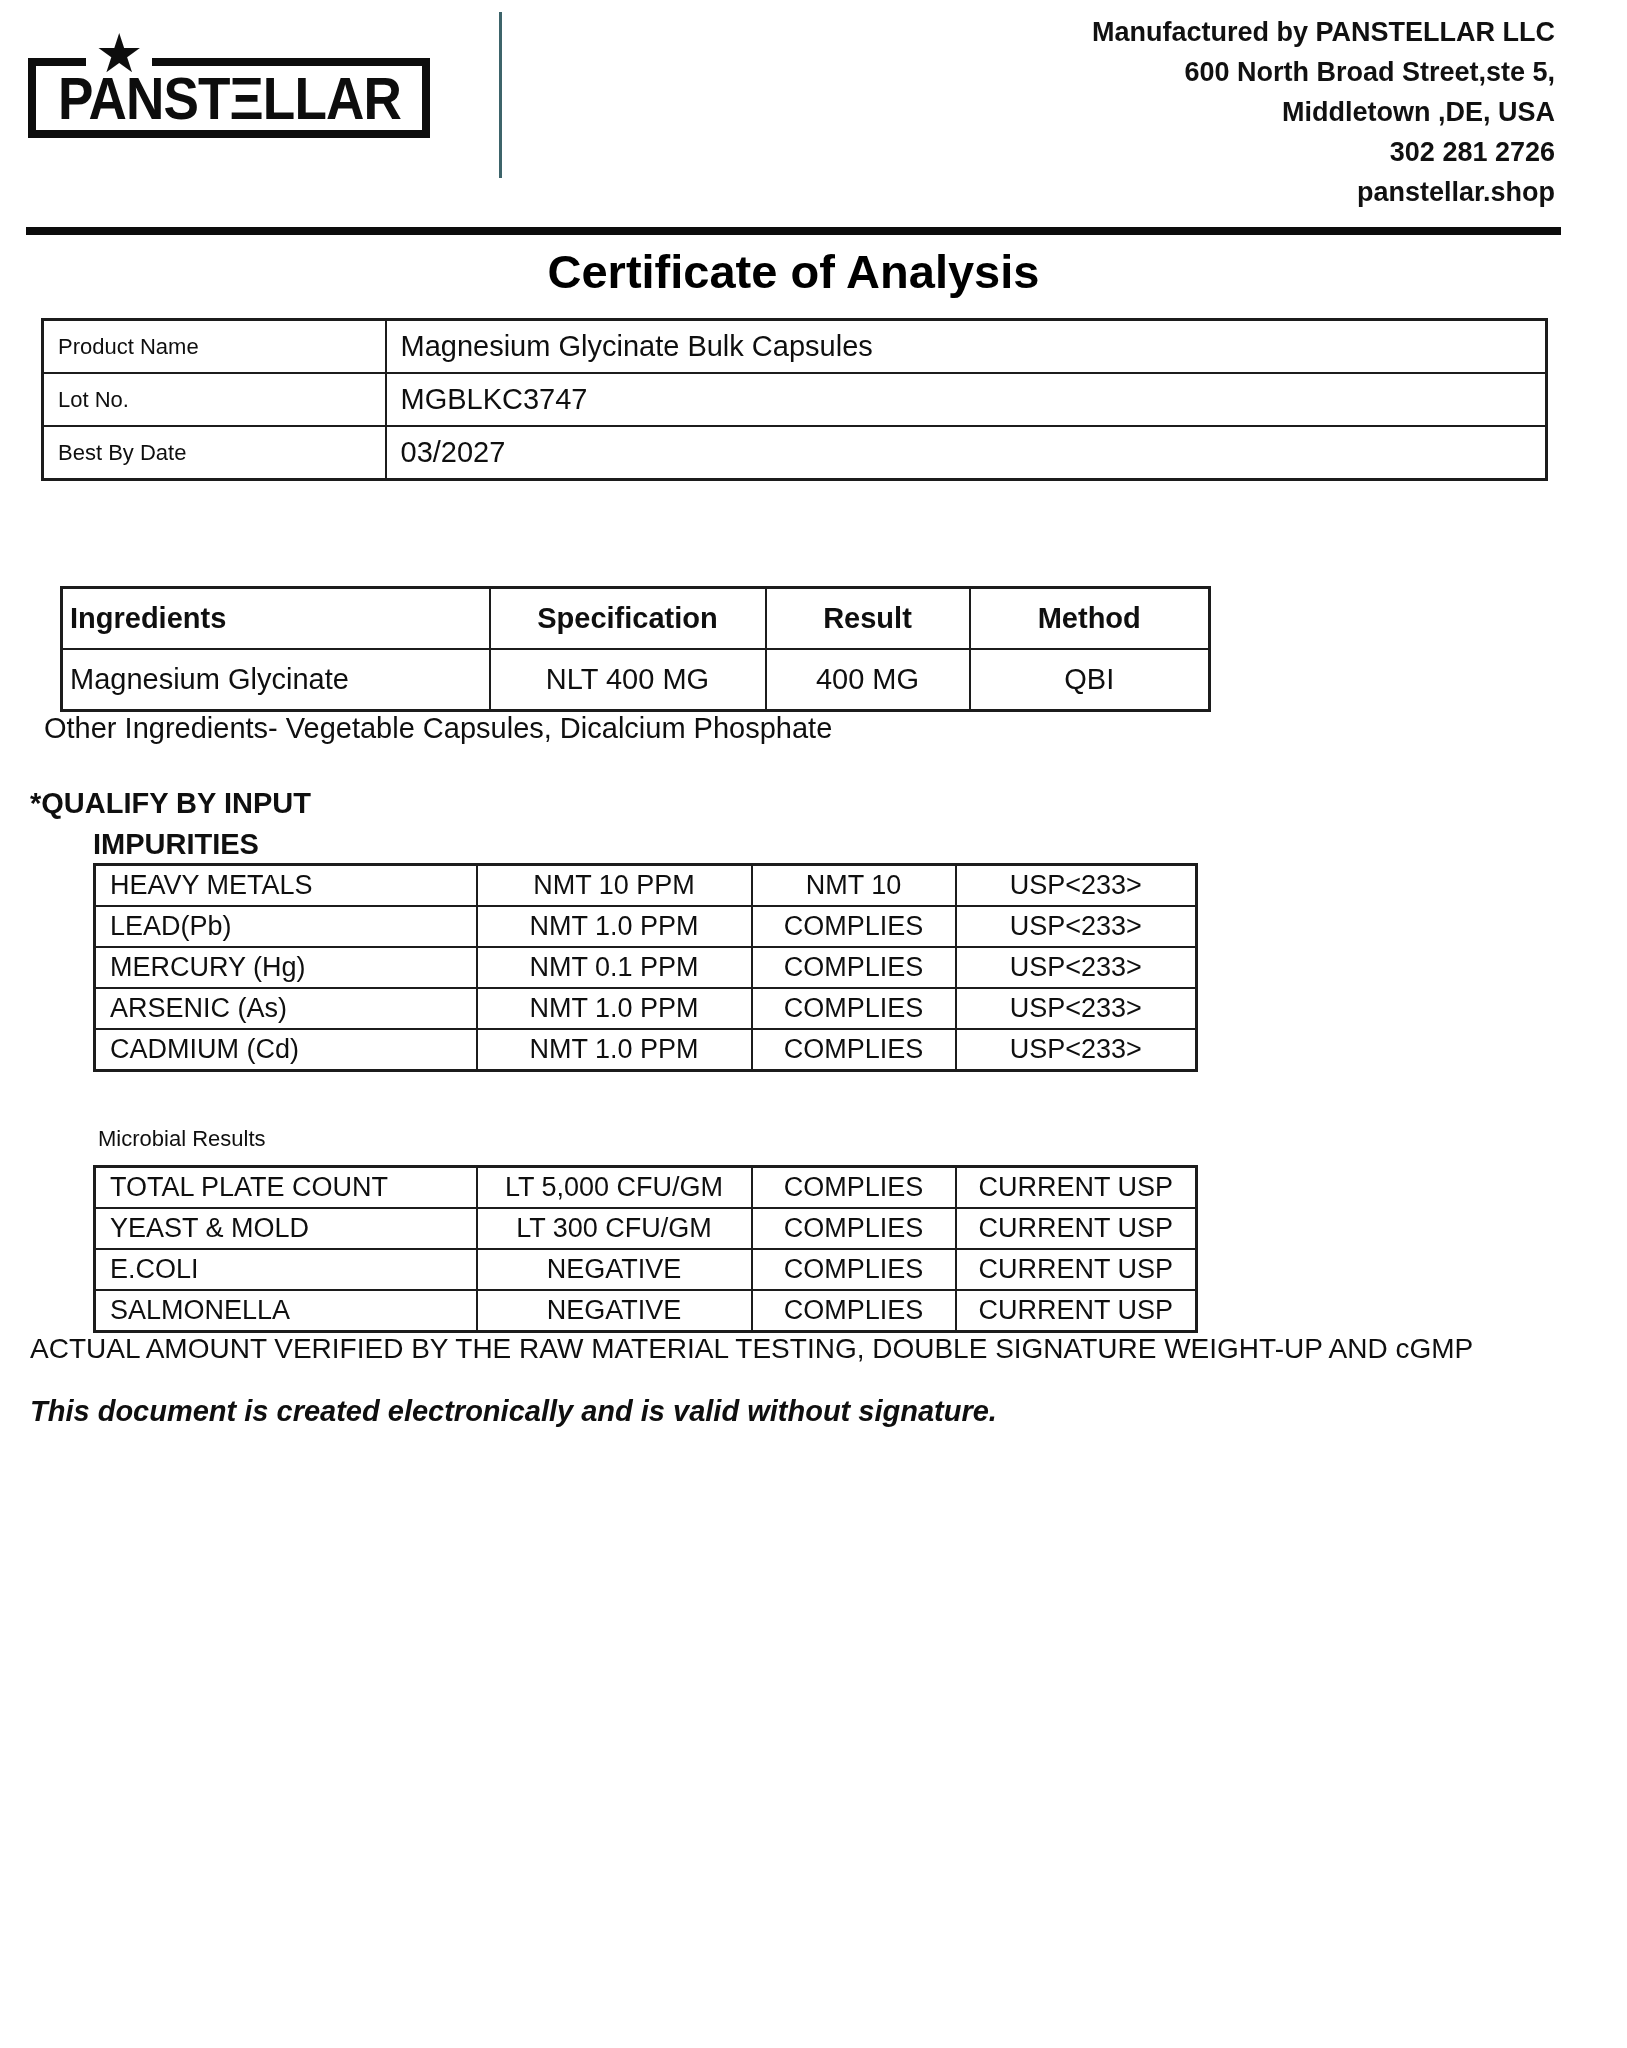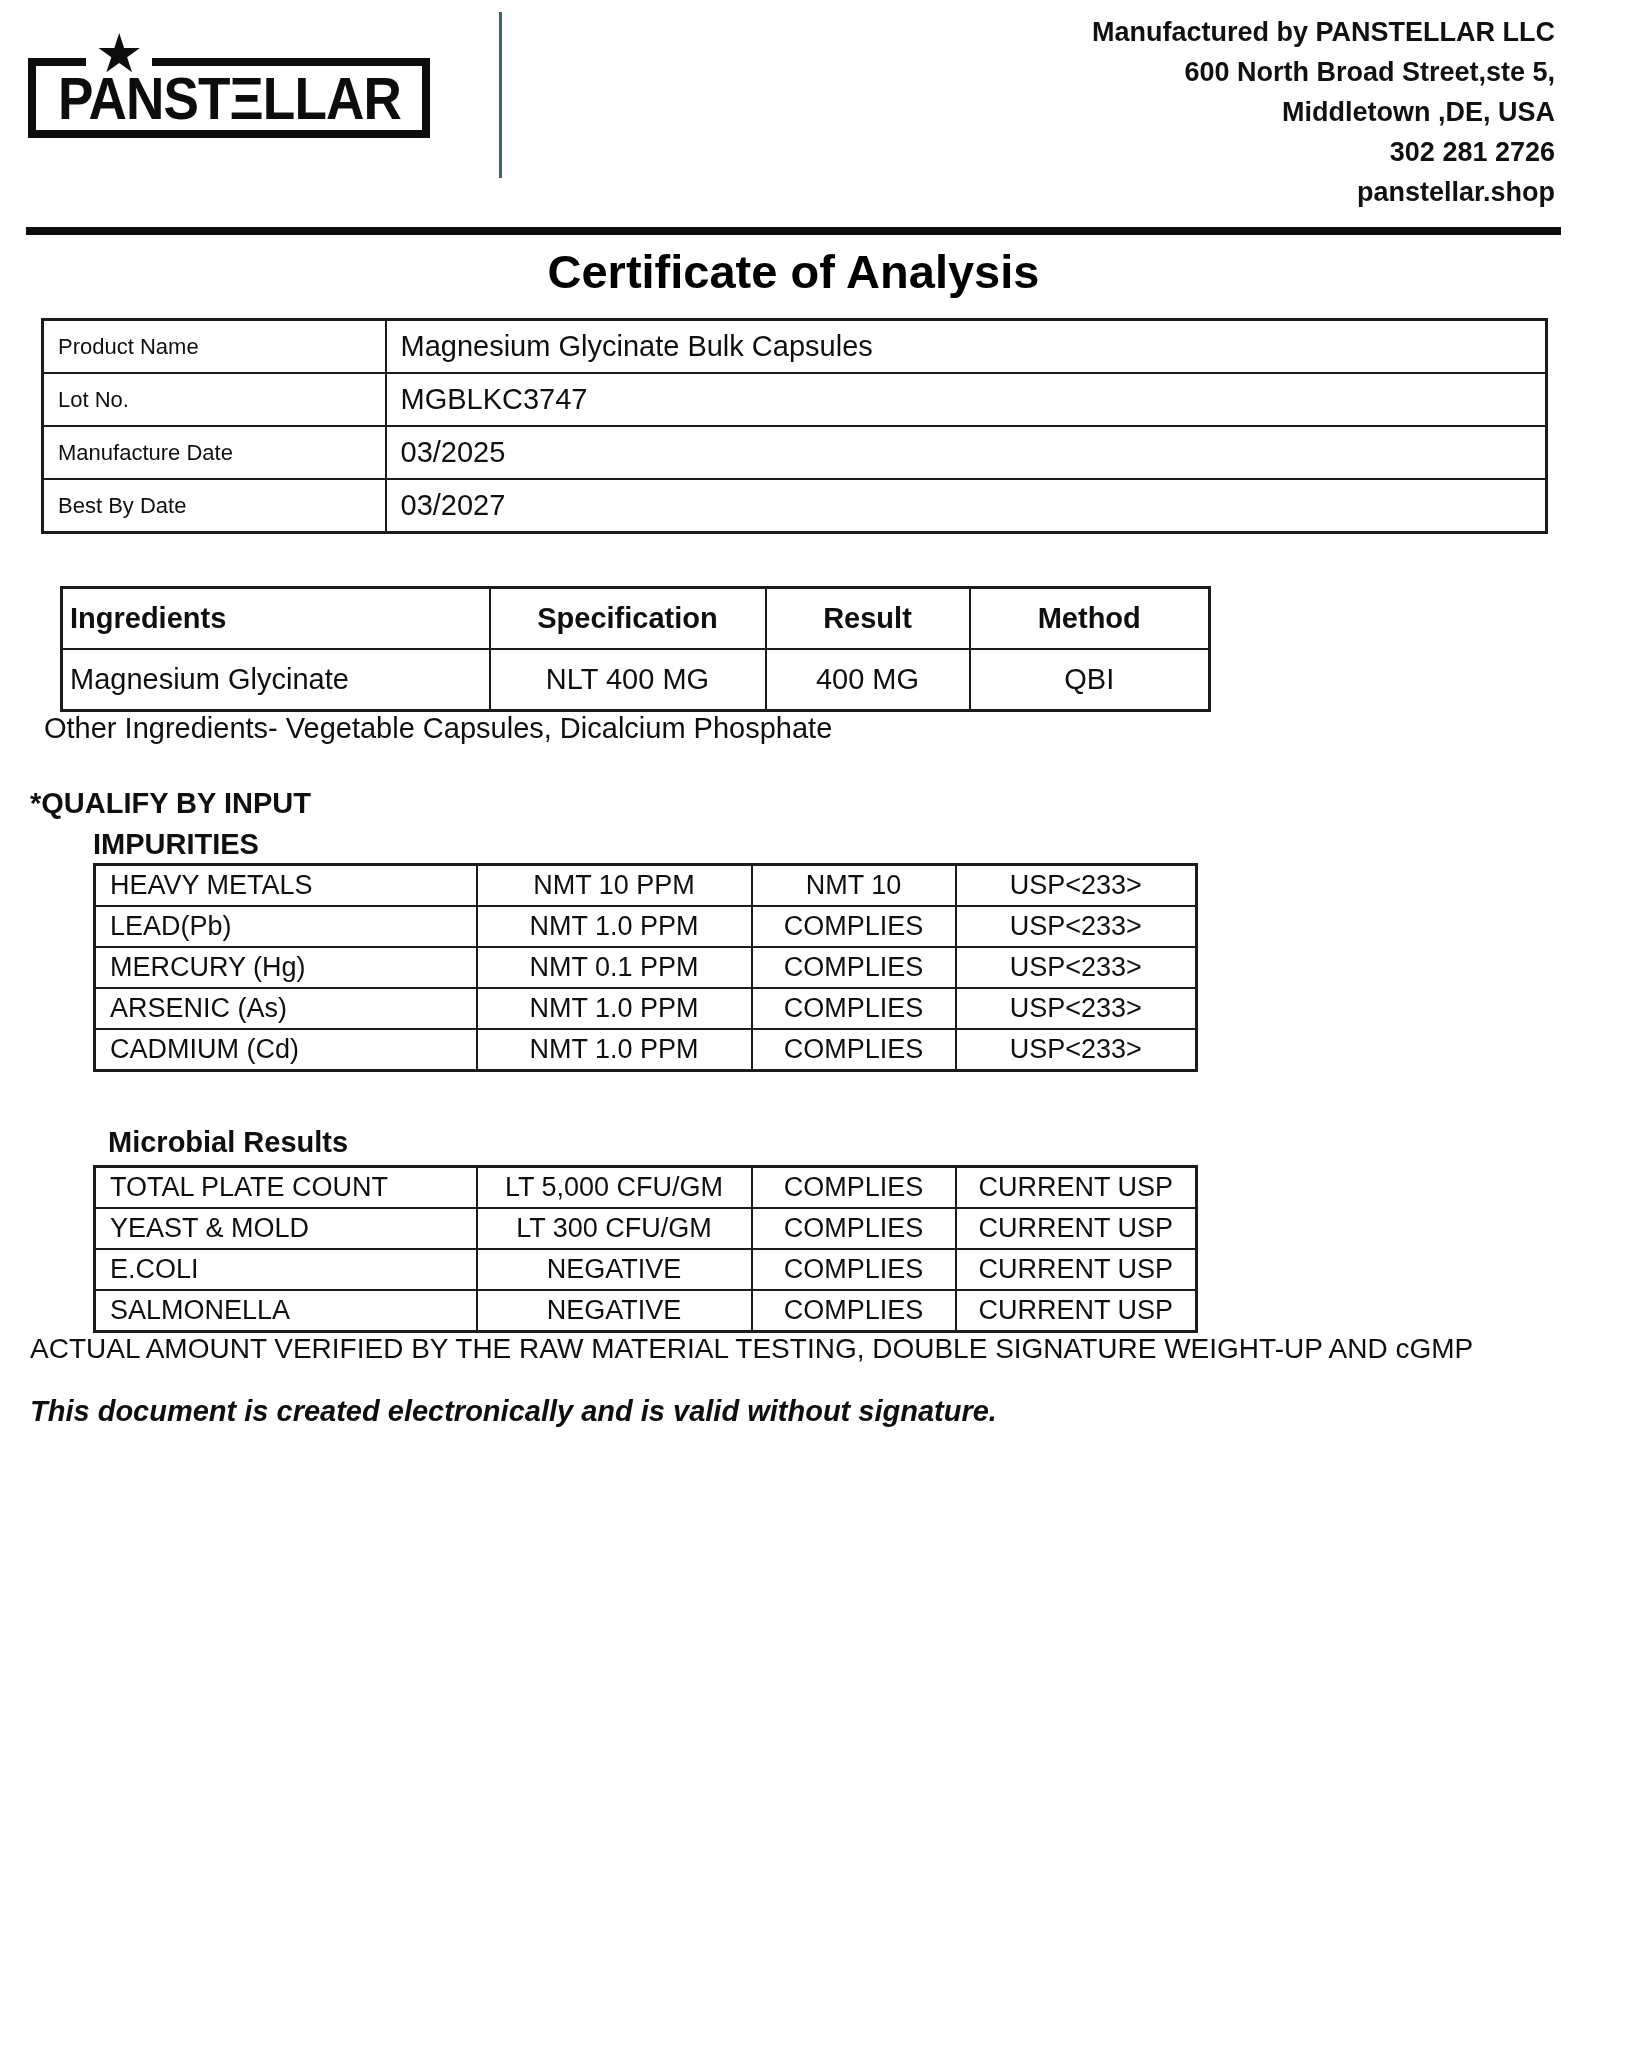--- a/index.html
+++ b/index.html
@@ -56,21 +56,21 @@
   .imp { position:absolute; left:93px; top:863px; width:1102px; }
   .mic { position:absolute; left:93px; top:1165px; width:1102px; }
   .imp td, .mic td { height:37px; text-align:center; font-size:27px; }
   .imp td.first, .mic td.first { text-align:left; padding-left:14px; }
 
   
   .note { position:absolute; white-space:nowrap; }
   .other-ing { left:44px; top:712px; font-size:29px; }
   .qualify   { left:30px; top:764px; font-size:29px; font-weight:700;margin-top:23px; }
   .imp-head  { left:93px; top:828px; font-size:29px; font-weight:700; }
-  .mic-head  { left:108px; top:1126px; font-size:29px; font-weight:700; }
+  .mic-head  { left:98px; top:1126px; font-size:22px; font-weight:400; }
   .verify    { left:30px; top:1333px; font-size:28px; }
   .disclaimer{ left:30px; top:1395px; font-size:29px; font-weight:700; font-style:italic; }
 </style>
 </head>
 <body>
 
 <div class="page">
 
   <div class="logo-box">
     <div class="logo-star-wrap">
@@ -100,24 +100,20 @@
     <tbody>
       <tr>
         <td class="lbl">Product Name</td>
         <td class="val">Magnesium Glycinate Bulk Capsules</td>
       </tr>
       <tr>
         <td class="lbl">Lot No.</td>
         <td class="val">MGBLKC3747</td>
       </tr>
       <tr>
-        <td class="lbl">Manufacture Date</td>
-        <td class="val">03/2025</td>
-      </tr>
-      <tr>
         <td class="lbl">Best By Date</td>
         <td class="val">03/2027</td>
       </tr>
     </tbody>
   </table>
 
   <table class="ing tbl">
     <colgroup>
         <col style="width:428px">
         <col style="width:276px">

